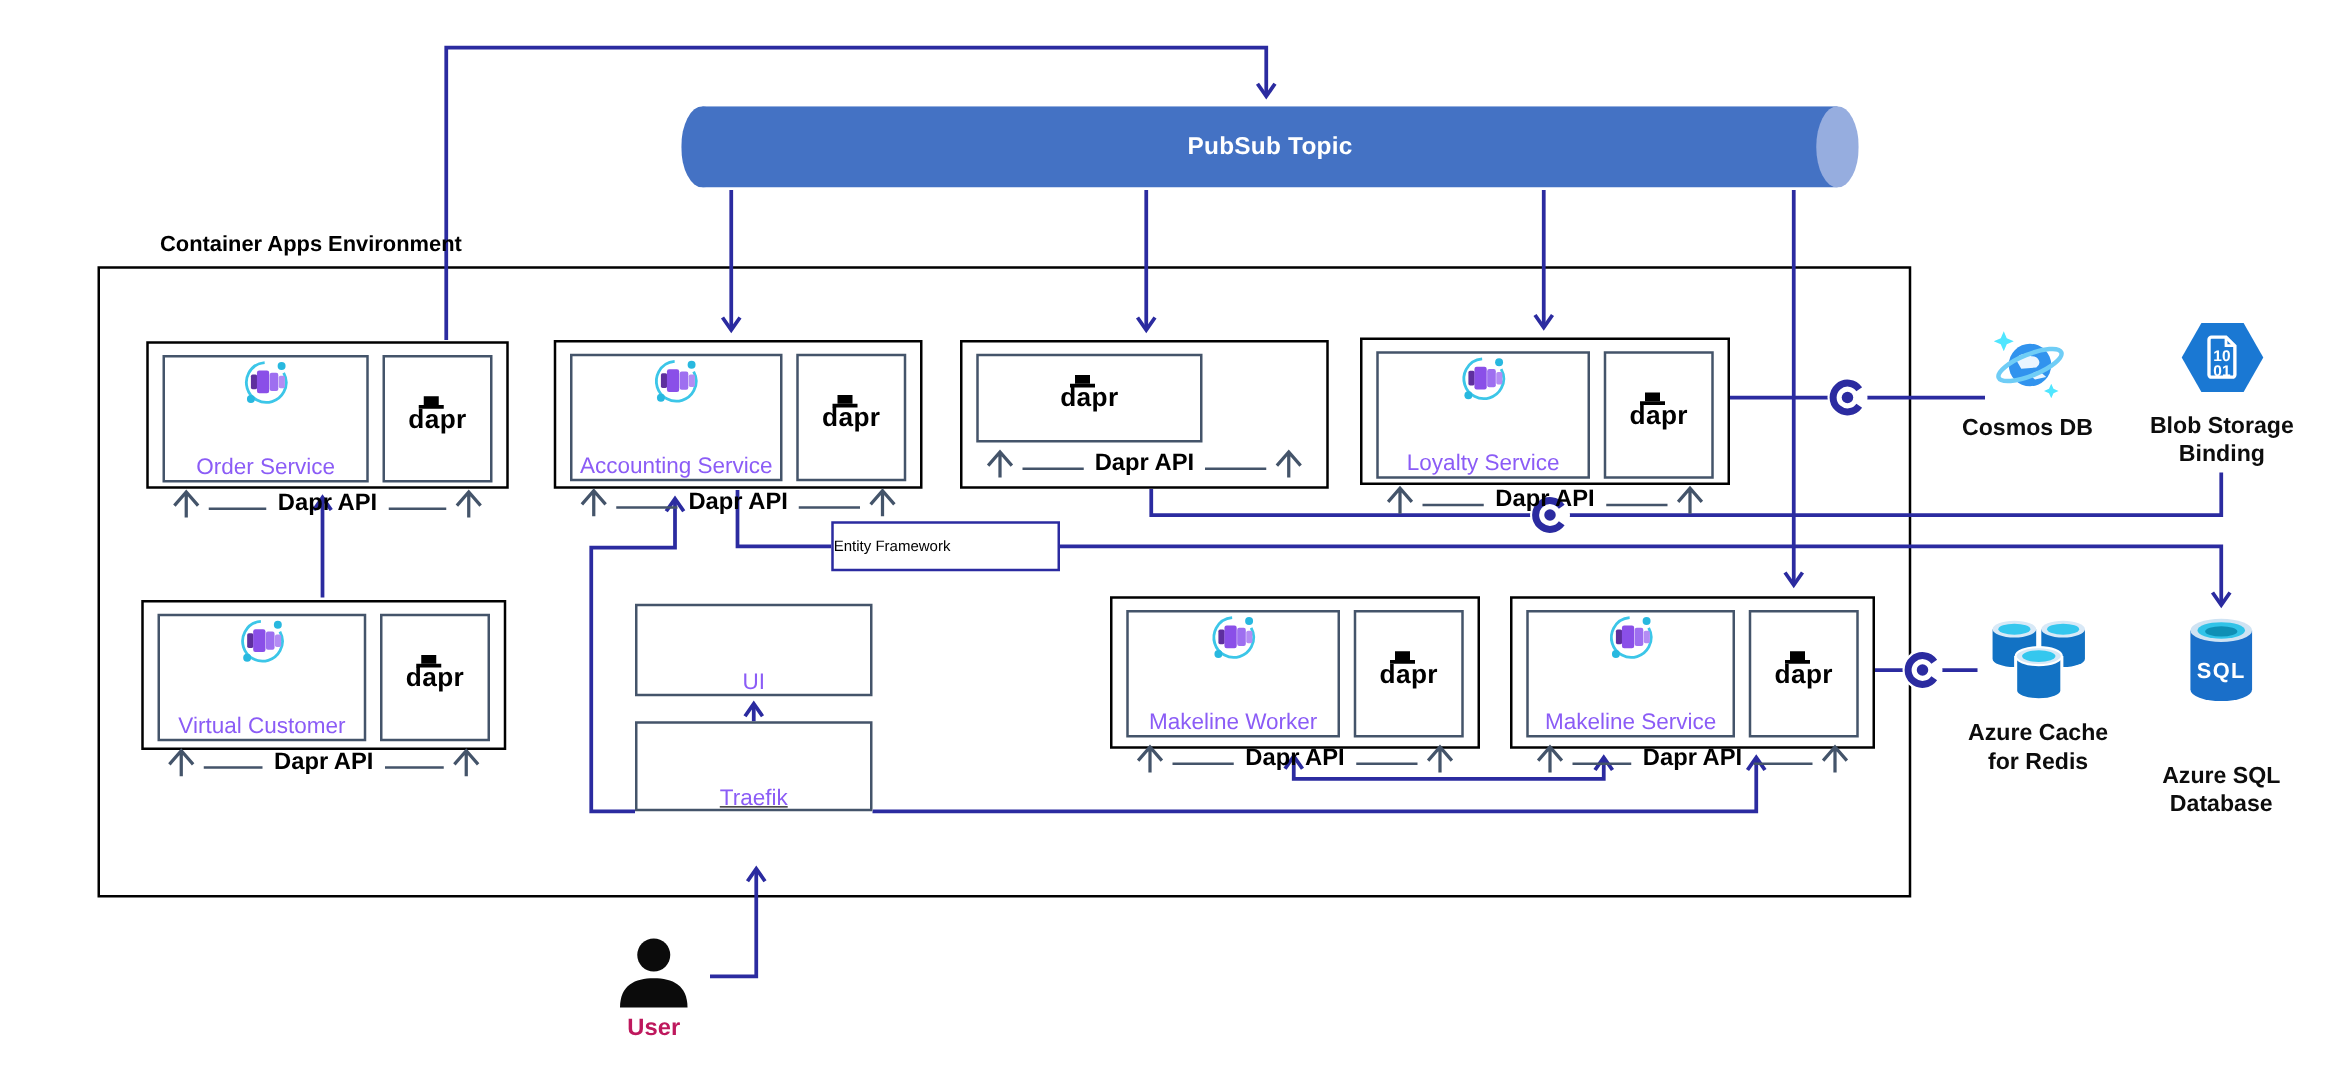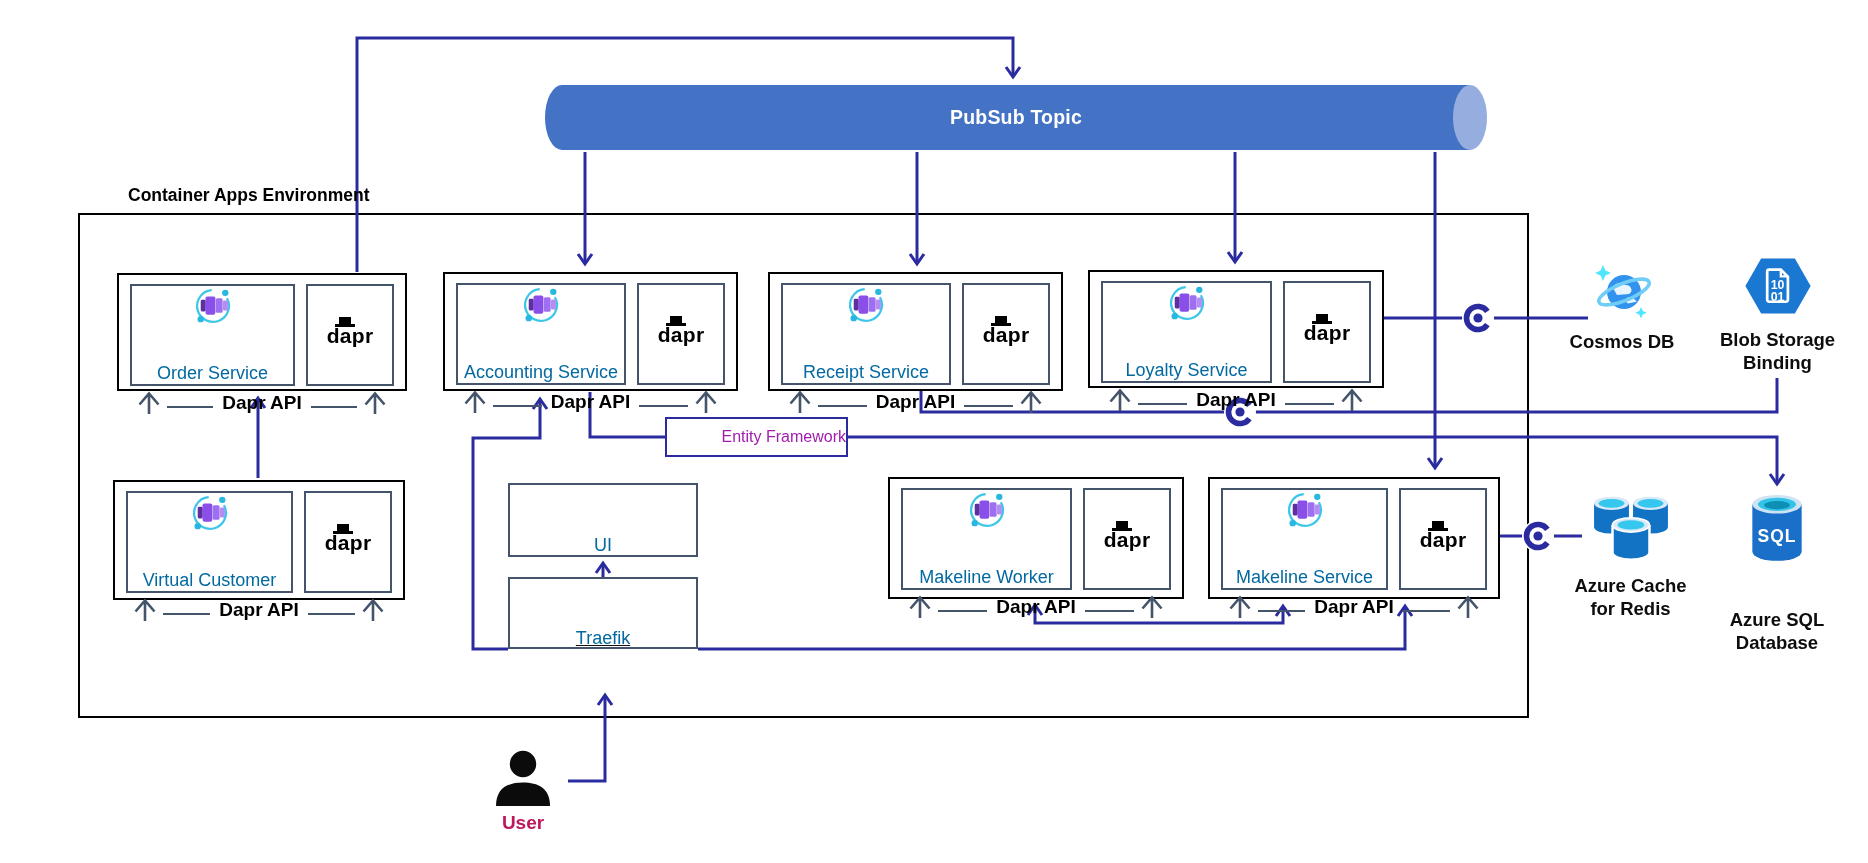--- a/index.html
+++ b/index.html
@@ -13,30 +13,30 @@
   .env{position:absolute;left:78px;top:213px;width:1451px;height:505px;
        border:2.5px solid #000;box-sizing:border-box;z-index:0;background:transparent;}
   .env-label{position:absolute;left:80px;top:185px;font-size:17.5px;font-weight:600;color:#000;z-index:2;margin-left:48px;}
   .pubsub-wrap{position:absolute;left:545px;top:85px;width:942px;height:65px;z-index:2;}
   .pubsub-label{position:absolute;inset:0;display:flex;align-items:center;justify-content:center;
        color:#fff;font-weight:700;font-size:19.5px;letter-spacing:.2px;}
   .svc{position:absolute;border:2.5px solid #000;background:#fff;box-sizing:border-box;z-index:2;
        display:grid;grid-template-columns:1fr 88px;grid-template-rows:1fr 32px;padding:9px 11px 3px 11px;}
   .svc-main{border:2.5px solid var(--slate);margin-right:11px;display:flex;flex-direction:column;
        align-items:center;justify-content:center;gap:1px;background:#fff;}
-  .svc-name{font-size:18px;color:#0369a1;white-space:nowrap;margin-top:36px;}
+  .svc-name{font-size:18px;color:#8b5cf6;white-space:nowrap;margin-top:36px;}
   .svc-dapr{border:2.5px solid var(--slate);display:flex;align-items:center;justify-content:center;background:#fff;}
   .svc-api{grid-column:1/3;display:flex;align-items:flex-end;padding:2px 6px 3px 6px;}
   .api-line{flex:1;max-width:78px;height:0;border-top:2.5px solid var(--slate);margin:0 5px 7px 5px;}
   .api-text{font-weight:700;font-size:19px;line-height:21px;margin:0 4px 2px 4px;color:#000;white-space:nowrap;}
   .api-arrow{width:26px;height:25px;flex:none;}
   .plain{position:absolute;border:2.5px solid var(--slate);background:#fff;box-sizing:border-box;z-index:2;
        display:flex;flex-direction:column;align-items:center;justify-content:center;gap:14px;}
   .ef-box{position:absolute;border:2.5px solid var(--wire);background:#fff;box-sizing:border-box;z-index:2;
-       display:flex;align-items:center;justify-content:flex-end;font-size:16px;color:#a21caf;}
+       display:flex;align-items:center;justify-content:flex-start;font-size:12px;color:#000000;}
   .dapr-logo{position:relative;font-weight:700;font-size:21px;letter-spacing:.3px;color:#000;line-height:1;}
   .dapr-hat{position:absolute;left:12px;top:-8px;width:12px;height:7px;background:#000;}
   .dapr-hat::after{content:"";position:absolute;left:-4px;top:7px;width:20px;height:3px;background:#000;}
   .ext{position:absolute;display:flex;flex-direction:column;align-items:center;z-index:2;}
   .ext-caption{font-weight:600;font-size:18.5px;line-height:23px;text-align:center;color:#0d0d0d;margin-top:6px;}
   .ext-caption span{display:block;}
   .user-wrap{position:absolute;left:486px;top:750px;width:74px;display:flex;flex-direction:column;
        align-items:center;z-index:2;}
   .user-label{font-weight:600;font-size:19px;margin-top:4px;color:#be185d;}
 </style>
@@ -147,26 +147,20 @@
       <span class="api-line"></span>
       <span class="api-text">Dapr API</span>
       <span class="api-line"></span>
       <svg class="api-arrow">
           <use href="#chev-up"></use>
         </svg>
     </div>
   </div>
 
   <div class="svc" style="left:768px;top:272px;width:295px;height:119px;">
-    <div class="svc-main">
-      <svg width="40" height="40">
-          <use href="#aca-icon"></use>
-        </svg>
-      <span class="svc-name">Receipt Service</span>
-    </div>
     <div class="svc-dapr">
       <span class="dapr-logo"><span class="dapr-hat"></span><span>dapr</span></span>
     </div>
     <div class="svc-api">
       <svg class="api-arrow">
           <use href="#chev-up"></use>
         </svg>
       <span class="api-line"></span>
       <span class="api-text">Dapr API</span>
       <span class="api-line"></span>

